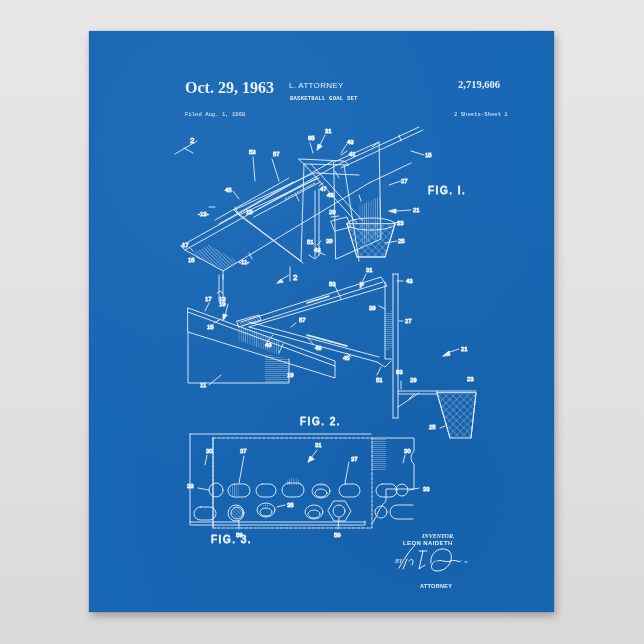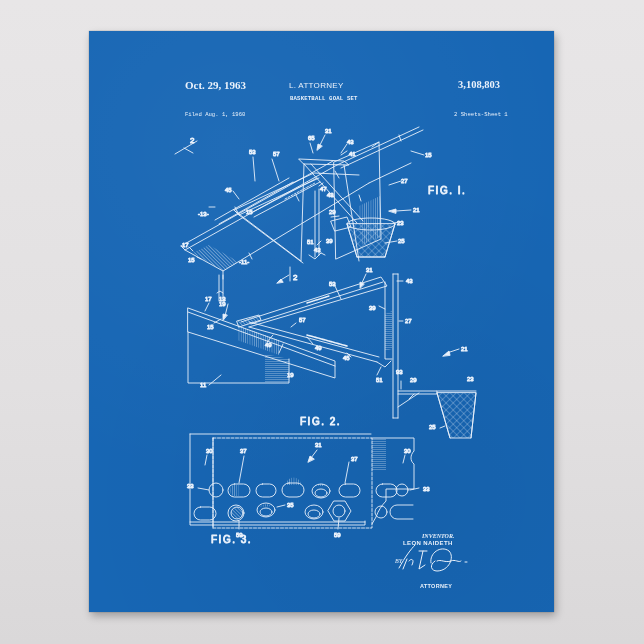--- a/index.html
+++ b/index.html
@@ -16,42 +16,42 @@
     overflow:hidden;
   }
   .poster::before {
     content:""; position:absolute; inset:0;
     background:
       radial-gradient(circle at 30% 20%, rgba(255,255,255,0.04), transparent 60%),
       radial-gradient(circle at 70% 80%, rgba(0,0,0,0.05), transparent 60%);
     pointer-events:none;
   }
   .txt { position:absolute; color:#e9f1fb; white-space:nowrap; }
-  .date { left:96px; top:48px; font-family:"Liberation Serif", serif; font-size:11px; font-weight:bold;text-align:center; }
+  .date { left:96px; top:48px; font-family:"Liberation Serif", serif; font-size:16px; font-weight:bold;text-align:center; }
   .inventor-top { left:200px; top:50px; font-size:8px; letter-spacing:0.3px; }
   .patno { left:369px; top:48px; font-family:"Liberation Serif", serif; font-size:10.5px; font-weight:bold; }
   .title { left:201px; top:64px; font-family:"Liberation Mono", monospace; font-size:5.6px; font-weight:bold; letter-spacing:0.2px; }
   .filed { left:96px; top:80px; font-family:"Liberation Mono", monospace; font-size:5.6px; }
   .sheets { left:365px; top:80px; font-family:"Liberation Mono", monospace; font-size:5.6px; }
   svg.draw { position:absolute; left:0; top:0; }
   .lbl { font-family:"Liberation Sans", sans-serif; font-size:6px; fill:#e9f1fb; }
   .fig { font-family:"Liberation Sans", sans-serif; font-size:10px; fill:#e9f1fb; letter-spacing:1.5px; }
   .inv-it { left:333px; top:502px; font-family:"Liberation Serif", serif; font-style:italic; font-weight:bold; font-size:6px; }
   .inv-name { left:314px; top:509px; font-size:6px; font-weight:bold; letter-spacing:0.4px; }
   .by { left:306px; top:527px; font-family:"Liberation Serif", serif; font-style:italic; font-size:6px; }
   .attorney { left:331px; top:552px; font-size:5.5px; font-weight:bold; letter-spacing:0.3px; }
 </style>
 </head>
 <body>
 
 <div class="poster">
 
   <div class="txt date">Oct. 29, 1963</div>
   <div class="txt inventor-top">L. ATTORNEY</div>
-  <div class="txt patno">3,108,803</div>
+  <div class="txt patno">2,719,606</div>
   <div class="txt title">BASKETBALL GOAL SET</div>
   <div class="txt filed">Filed Aug. 1, 1960</div>
   <div class="txt sheets">2 Sheets-Sheet 1</div>
 
   <svg class="draw" width="465" height="581" viewBox="0 0 465 581" fill="none" stroke="#e9f1fb" stroke-width="0.9" stroke-linecap="round" stroke-linejoin="round">
     <defs>
       <pattern id="net" width="5" height="5" patternUnits="userSpaceOnUse" patternTransform="rotate(45)">
         <path d="M0 0 L0 5 M0 0 L5 0" stroke="#e9f1fb" stroke-width="0.5"></path>
       </pattern>
       <pattern id="hatch" width="2.2" height="2.2" patternUnits="userSpaceOnUse">

